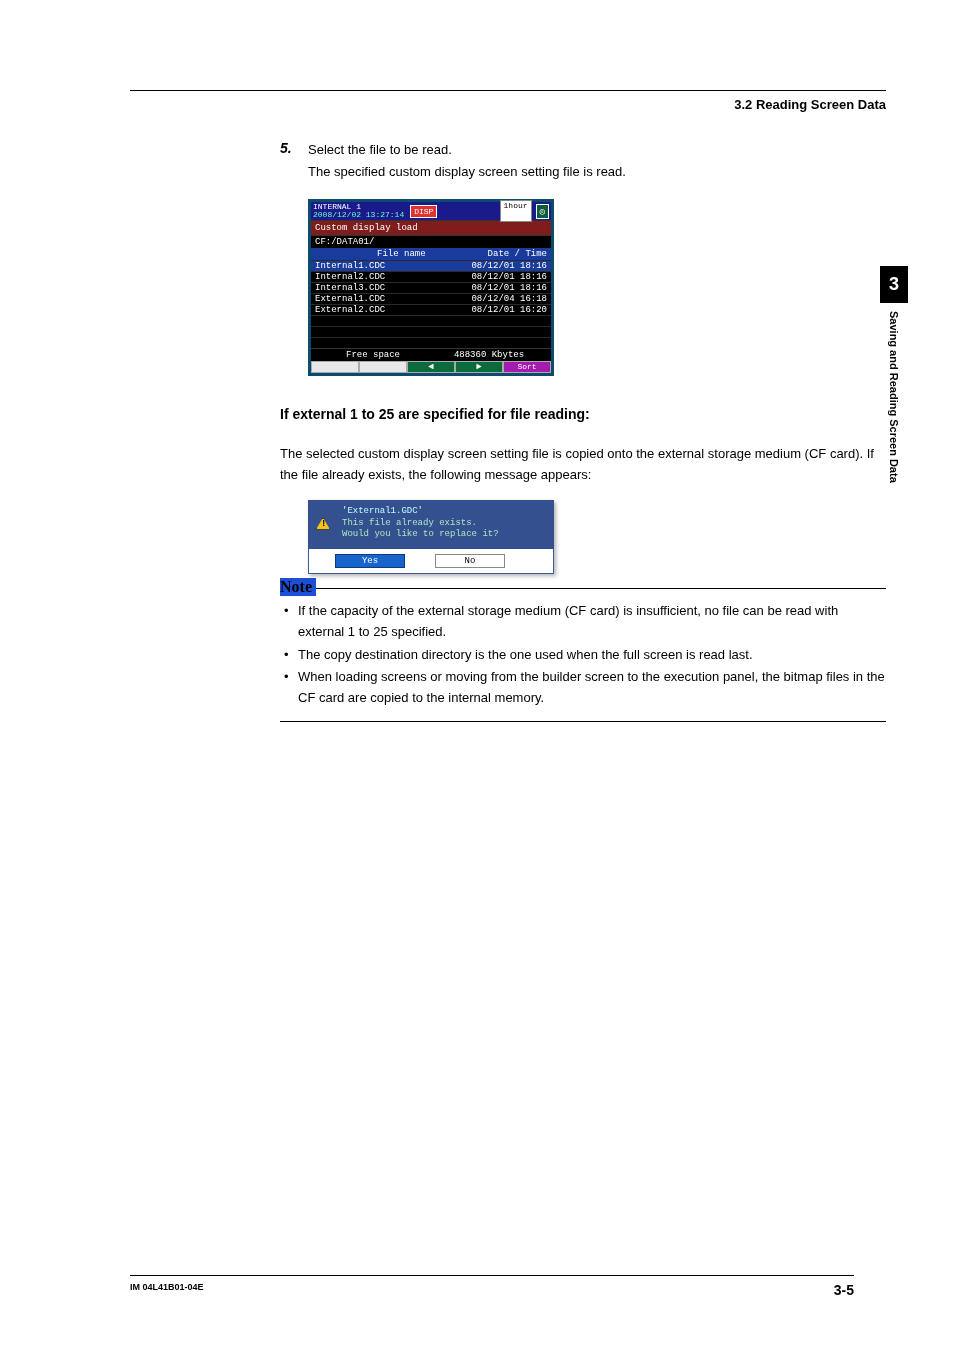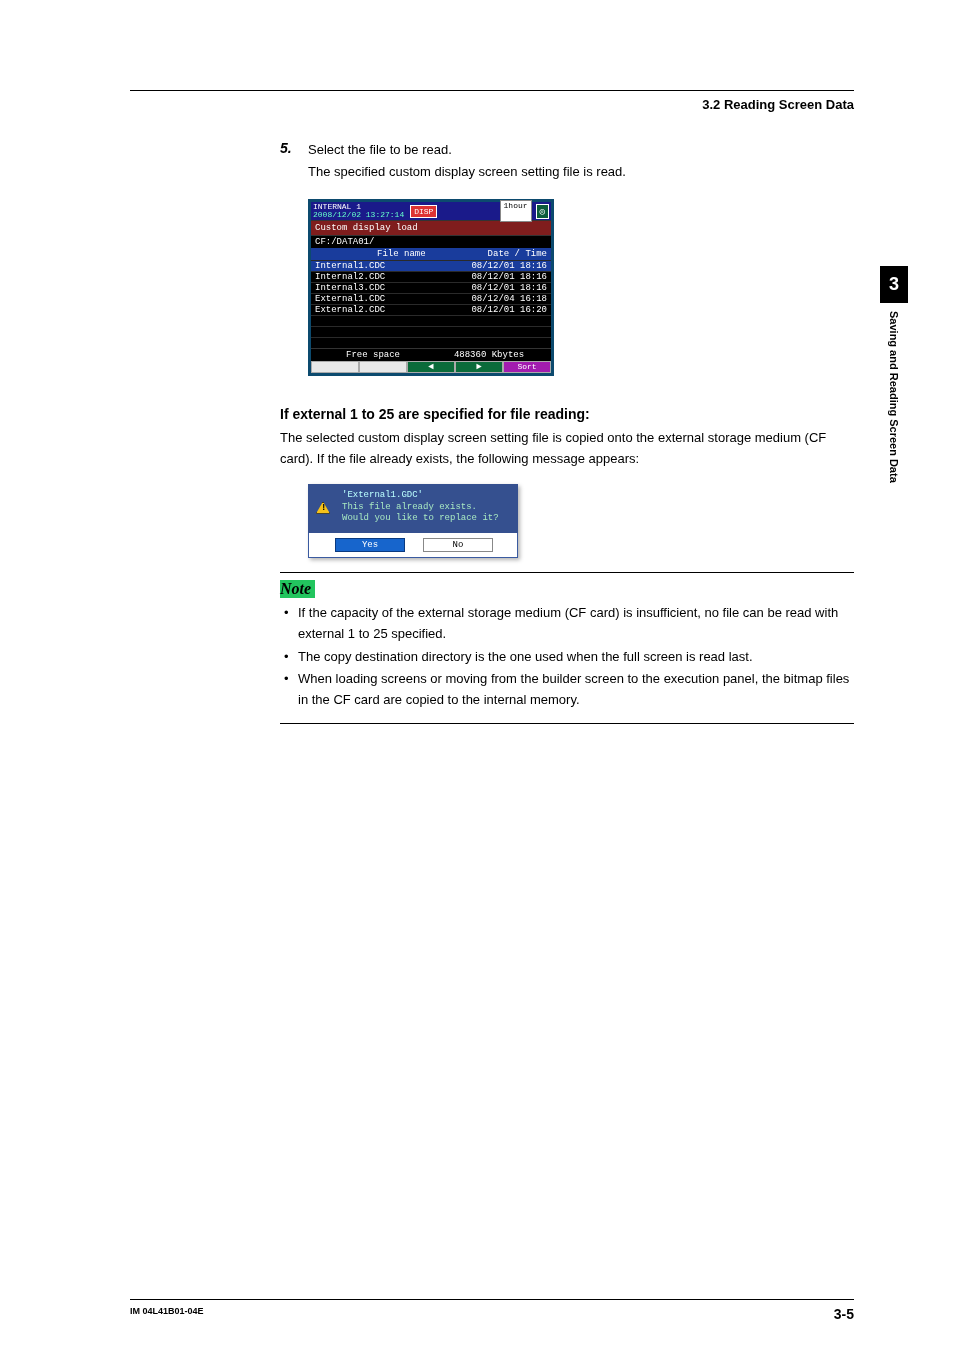--- a/index.html
+++ b/index.html
@@ -6,21 +6,21 @@
   body {
     font-family: Arial, Helvetica, sans-serif;
     font-size: 13px;
     color: #000;
     background: #fff;
     width: 954px;
     height: 1350px;
     position: relative;
   }
   .page {
-    padding: 90px 100px 40px 130px;
+    padding: 90px 68px 40px 130px;
     height: 100%;
     position: relative;
   }
   .header-line {
     border-top: 1px solid #000;
     margin-bottom: 6px;
   }
   .section-header {
     text-align: right;
     font-weight: bold;
@@ -143,33 +143,33 @@
   }
   .sk { flex: 1; border: 1px solid #aaa; background: #e8e8e8; }
   .sk.arrow { background: #0b6b3a; color: #fff; text-align: center; font-size: 9px; line-height: 10px; }
   .sk.sort { background: #a21caf; color: #fff; text-align: center; font-size: 8px; line-height: 10px; }
 
   
   .subhead {
     font-weight: bold;
     font-size: 14px;
     margin-left: 150px;
-    margin-bottom: 6px;
+    margin-bottom: 22px;
   }
   .body-text {
     margin-left: 150px;
     font-size: 13px;
     line-height: 1.6;
     margin-bottom: 14px;
   }
 
   
   .dialog {
     margin-left: 178px;
-    width: 210px;
+    width: 246px;
     font-family: "Courier New", monospace;
     font-size: 9px;
     margin-bottom: 14px;
     box-shadow: 2px 2px 4px rgba(0,0,0,.3);
   }
   .dlg-top {
     background: #35508f;
     color: #8fd8b0;
     padding: 6px 8px 8px 8px;
     position: relative;
@@ -186,21 +186,21 @@
   }
   .warn-icon::after {
     content: "!";
     position: absolute;
     left: 4px; top: 0; font-size: 9px; color: #000; font-weight: bold;
   }
   .dlg-btns {
     background: #fff;
     display: flex;
     padding: 5px 26px;
-    gap: 18px;
+    gap: 30px;
     border: 1px solid #3a5aa0;
     border-top: none;
   }
   .dlg-btn {
     flex: 0 0 70px;
     height: 14px;
     text-align: center;
     font-size: 9px;
     line-height: 13px;
     border: 1px solid #888;
@@ -209,30 +209,28 @@
   .dlg-btn.yes { background: #1765cc; color: #fff; border-color: #0a3a80; }
 
   
   .note-box {
     margin-left: 150px;
     border-top: 1px solid #000;
     border-bottom: 1px solid #000;
     padding-bottom: 10px;
   }
   .note-title {
-    font-style: italic;
     font-weight: bold;
     font-size: 16px;
     font-family: "Times New Roman", serif;
-    background: #22c55e;
+    background: #1d4ed8;
     display: inline-block;
     padding: 0 4px 0 0;
     position: relative;
     top: -11px;
-    margin-top: 18px;
   }
   .note-list {
     list-style: none;
     margin-top: -6px;
   }
   .note-list li {
     font-size: 13px;
     line-height: 1.6;
     padding-left: 18px;
     position: relative;
@@ -264,21 +262,21 @@
     writing-mode: vertical-rl;
     font-weight: bold;
     font-size: 11px;
     text-align: center;
     margin: 8px auto 0;
   }
 
   
   .footer {
     position: absolute;
-    bottom: 28px;
+    bottom: 52px;
     left: 130px;
     right: 100px;
     border-top: 1px solid #000;
     padding-top: 6px;
     display: flex;
     justify-content: space-between;
     font-size: 10px;
   }
   .footer .pn { font-weight: bold; font-size: 14px; }
   .footer .doc { font-weight: bold; font-size: 9px; }

